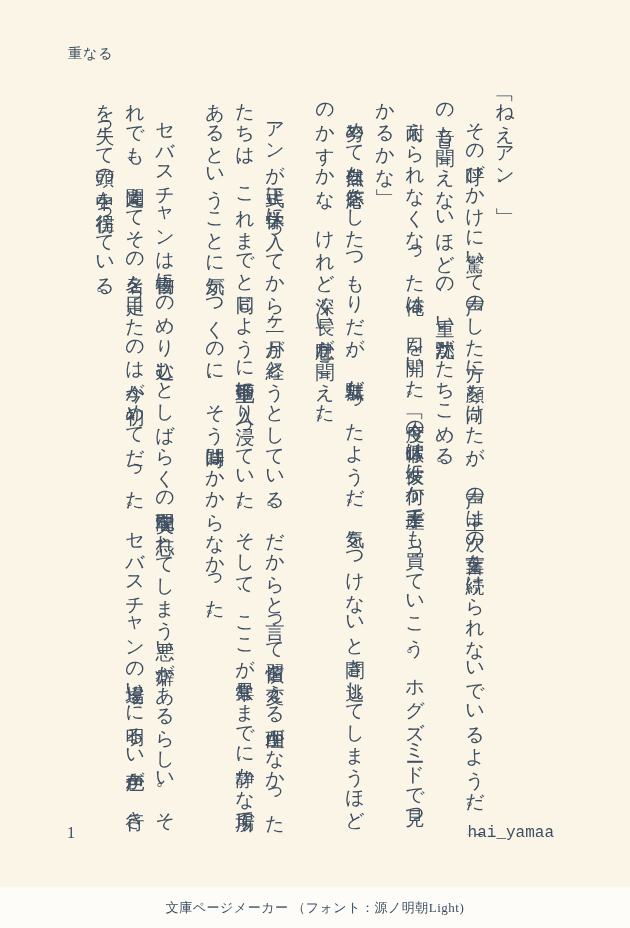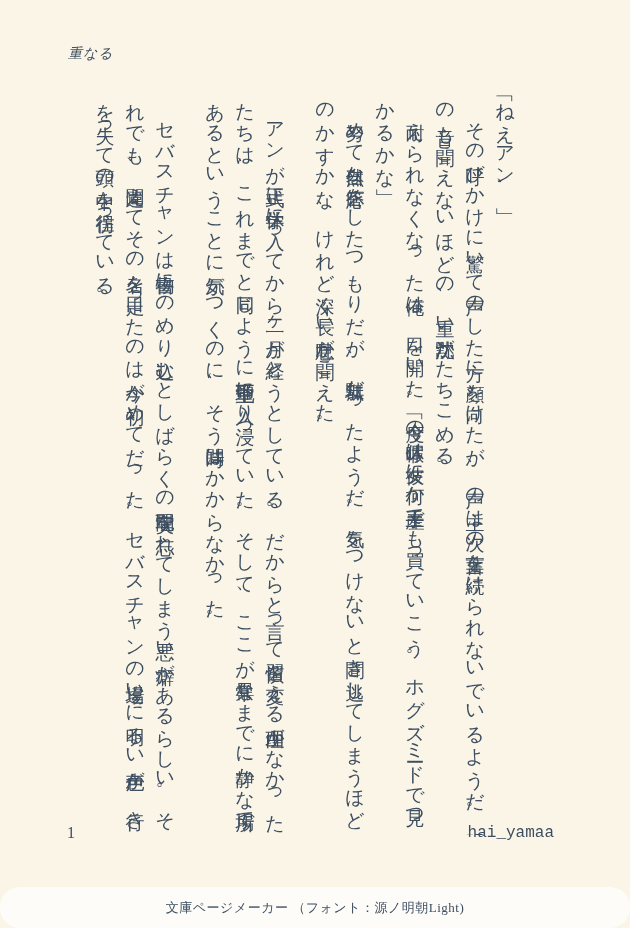--- a/index.html
+++ b/index.html
@@ -20,21 +20,20 @@
     height: 928px;
     background: var(--bg);
     overflow: hidden;
   }
   .header-title {
     position: absolute;
     top: 45px;
     left: 68px;
     font-size: 14px;
     letter-spacing: 1px;
-    font-style: italic;
   }
   .body-text {
     position: absolute;
     top: 90px;
     right: 110px;
     width: 460px;
     height: 745px;
     writing-mode: vertical-rl;
     text-orientation: mixed;
     font-size: 19px;
@@ -61,21 +60,20 @@
     left: 0;
     bottom: 0;
     width: 630px;
     height: 41px;
     background: var(--bar);
     display: flex;
     align-items: center;
     justify-content: center;
     font-size: 13px;
     letter-spacing: 0.5px;
-    border-radius: 20px;
   }
 </style>
 </head>
 <body>
 
 <div class="page">
   <div class="header-title">重なる</div>
 
   <div class="body-text">
       <div class="para-group">

